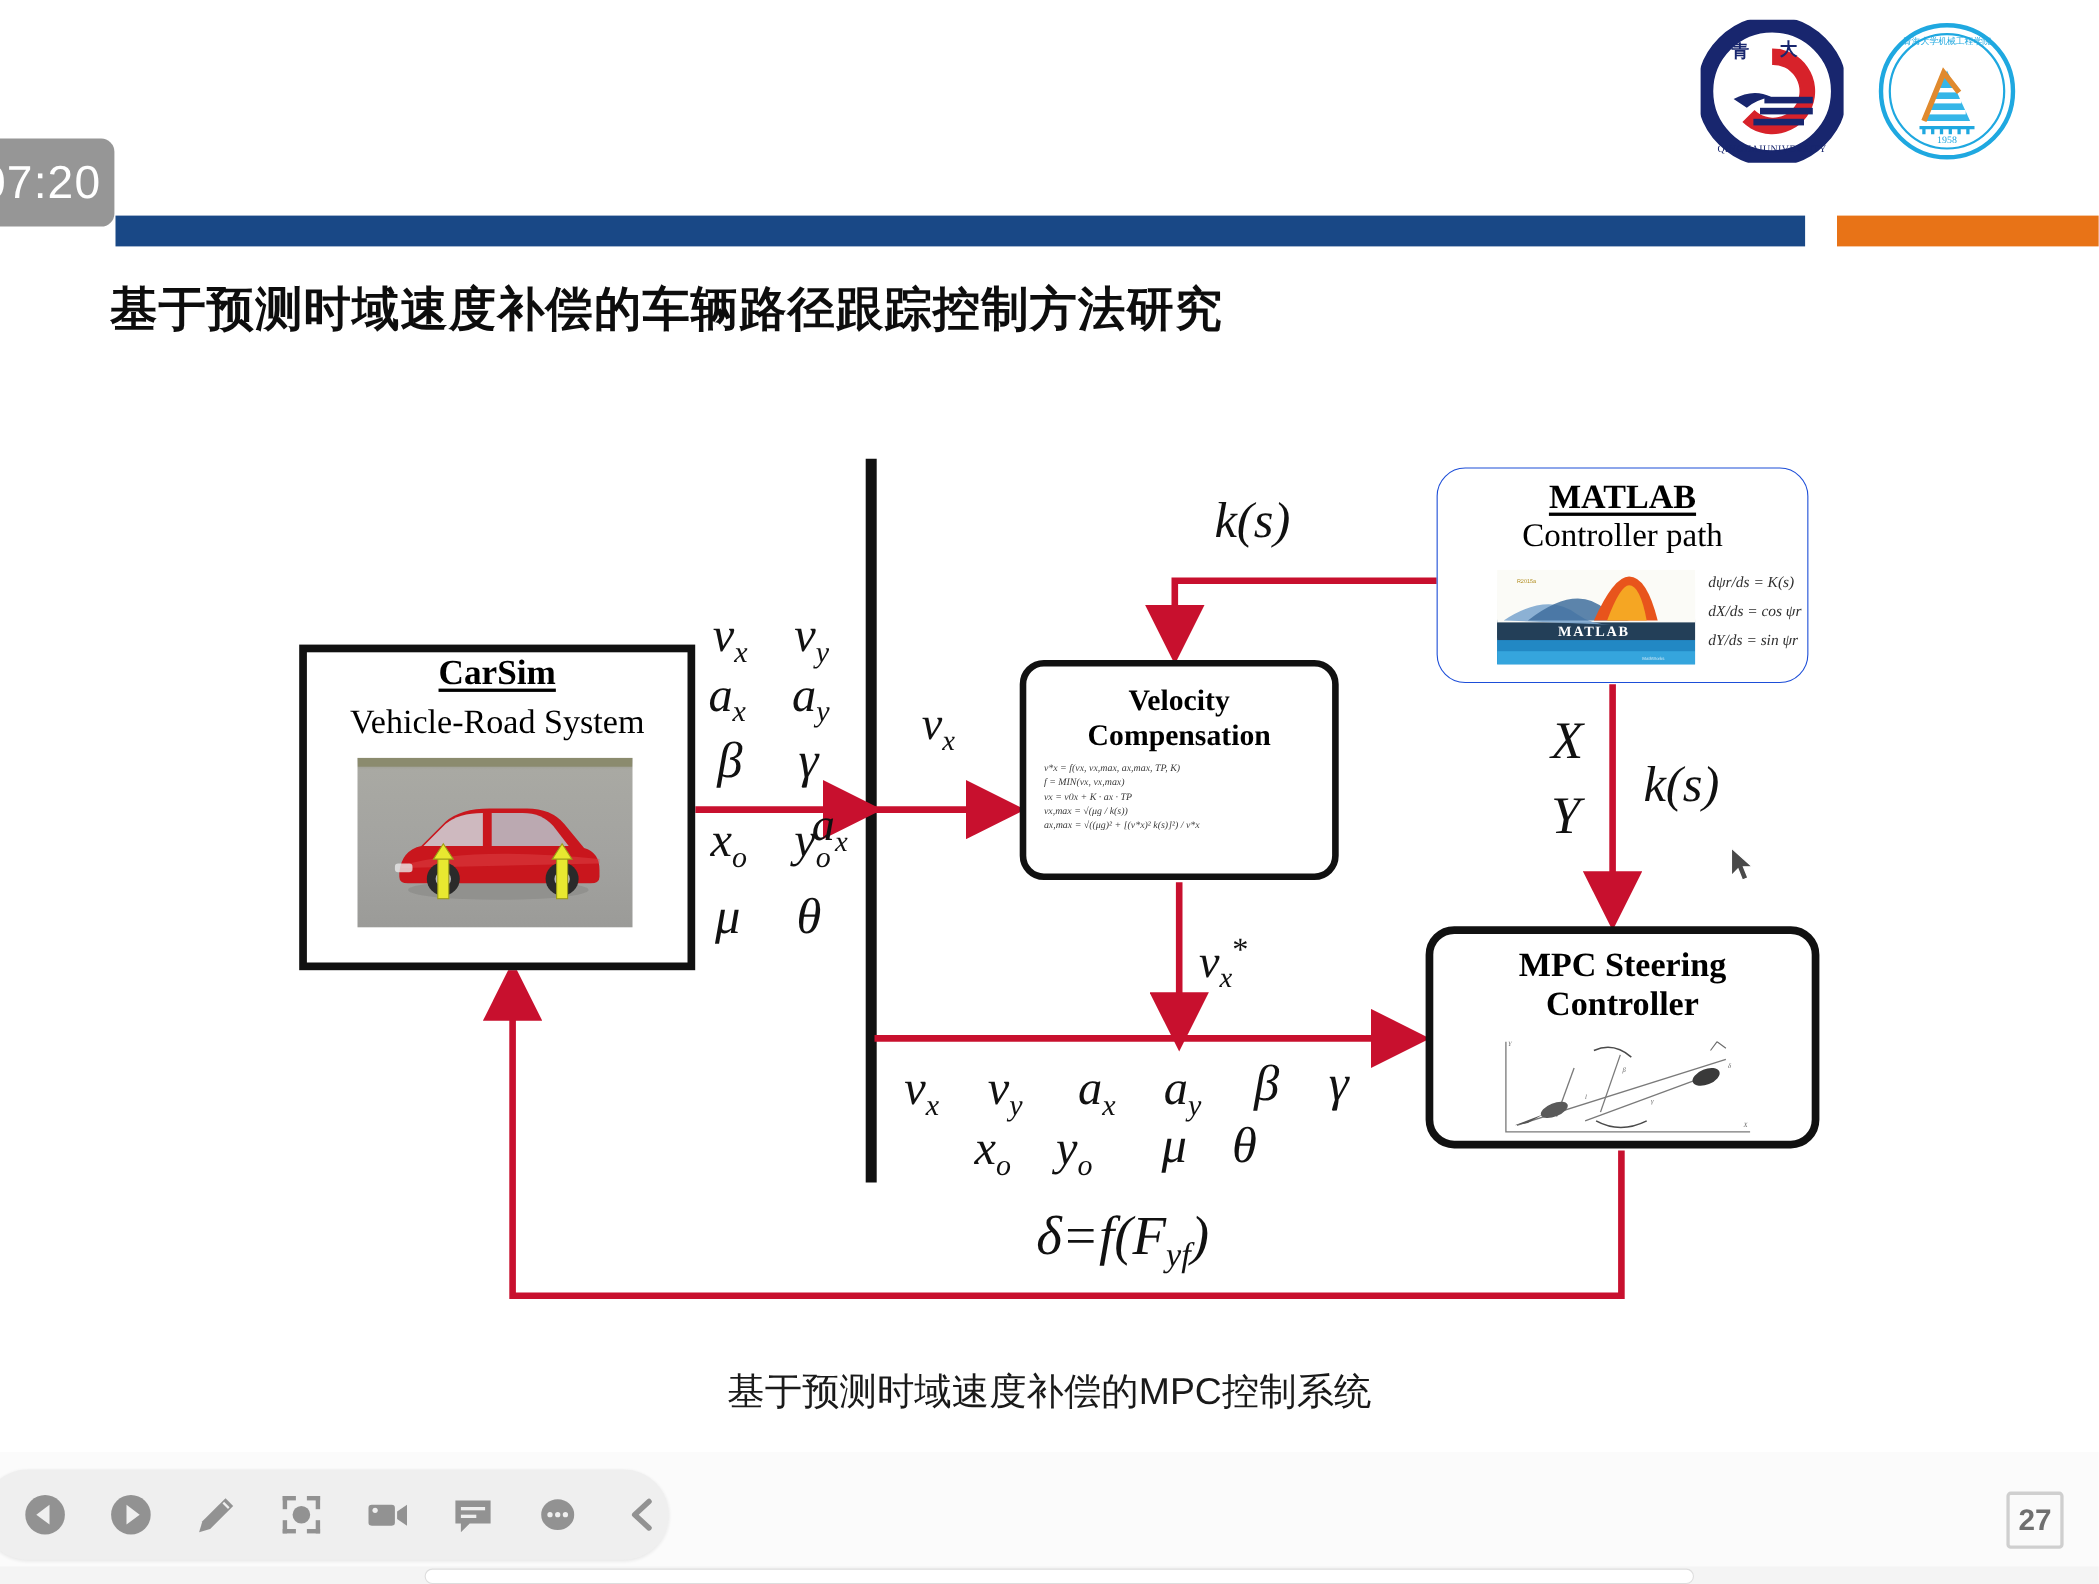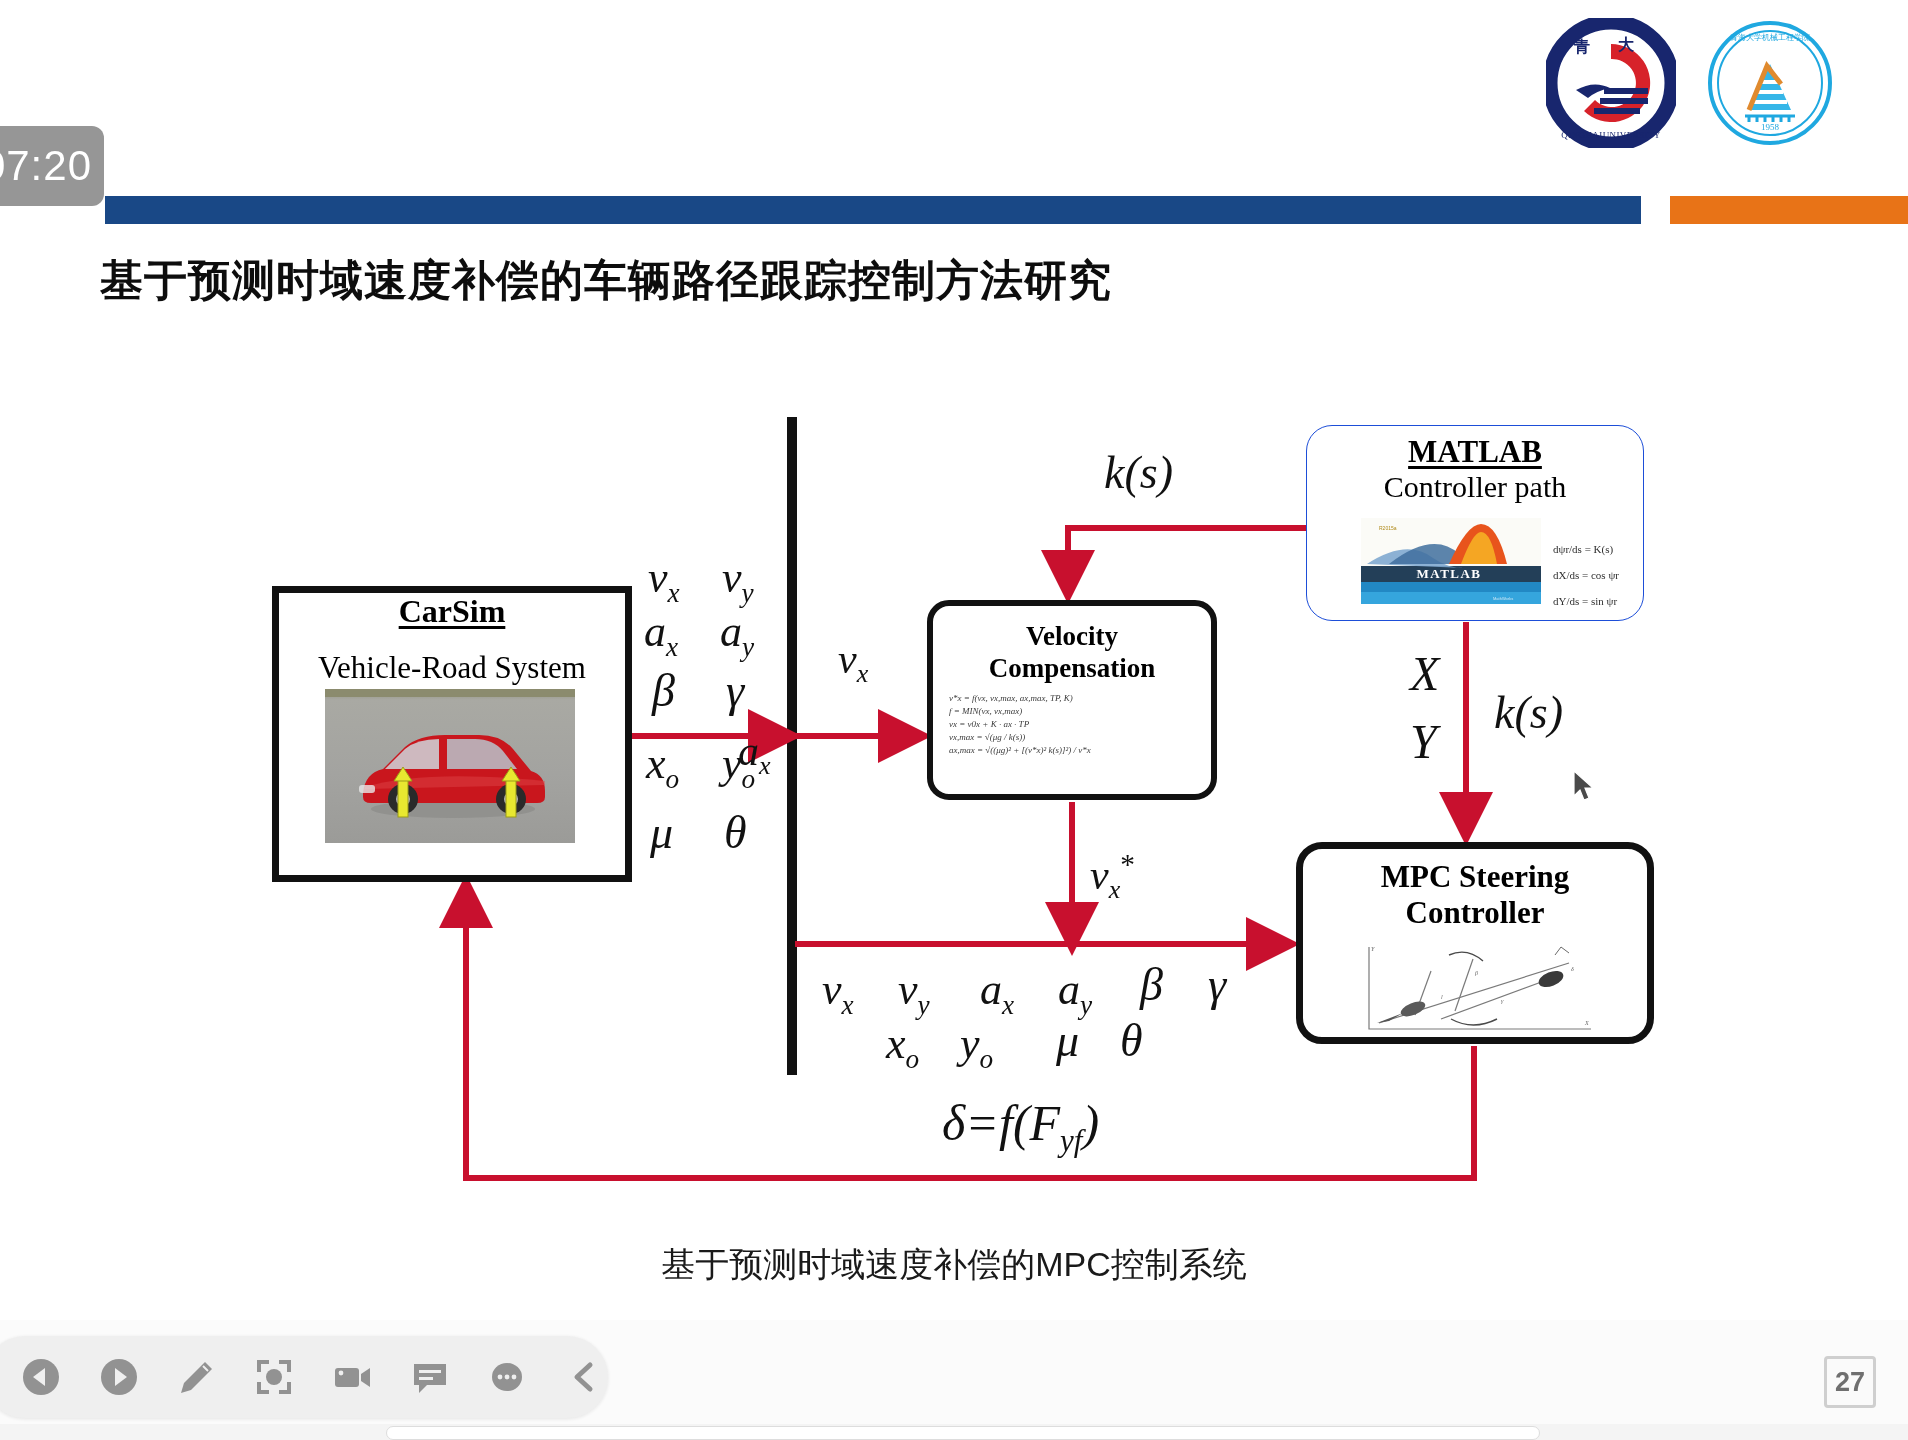--- a/index.html
+++ b/index.html
@@ -88,21 +88,21 @@
     font-weight:bold;text-align:center;color:#000;
   }
   .box-sub{
     font-family:"Liberation Serif", serif;
     text-align:center;color:#000;
   }
   .uline{text-decoration:underline;text-underline-offset:4px;}
 
   
   #carsim-title{font-size:32px;margin-top:0;text-decoration:underline;}
-  #carsim-sub{font-size:31px;margin-top:20px;}
+  #carsim-sub{font-size:31px;margin-top:8px;}
   #carsim-img{
     position:absolute;left:46px;top:96px;width:250px;height:154px;
     background:linear-gradient(180deg,#8e8e78 0%,#a9a9a3 7%,#a3a3a0 55%,#9b9b98 100%);
     overflow:hidden;
   }
 
   
   #vc-title{font-size:27px;line-height:32px;margin-top:14px;}
   #vc-formula{
     position:absolute;left:16px;top:86px;width:258px;
@@ -114,23 +114,23 @@
 
   
   #matlab-title{font-size:31px;margin-top:8px;}
   #matlab-sub{font-size:30px;margin-top:0px;}
   #matlab-img{
     position:absolute;left:54px;top:92px;width:180px;height:86px;
     background:linear-gradient(180deg,#fdfdfb 0%,#f3f4f2 52%,#2e4a63 56%,#1f3c55 72%,#1f78b4 73%,#35a5dd 100%);
     overflow:hidden;
   }
   #matlab-eqs{
-    position:absolute;left:246px;top:110px;width:86px;
+    position:absolute;left:246px;top:92px;width:86px;
     font-family:"Liberation Serif", serif;
-    font-size:11px;line-height:26px;color:#2f2f2f;
+    font-size:14px;line-height:26px;color:#2f2f2f;font-style:italic;
     filter:blur(0.3px);
   }
 
   
   #mpc-title{font-size:31px;line-height:36px;margin-top:10px;}
   #mpc-img{
     position:absolute;left:52px;top:92px;width:250px;height:96px;
   }
 
   

